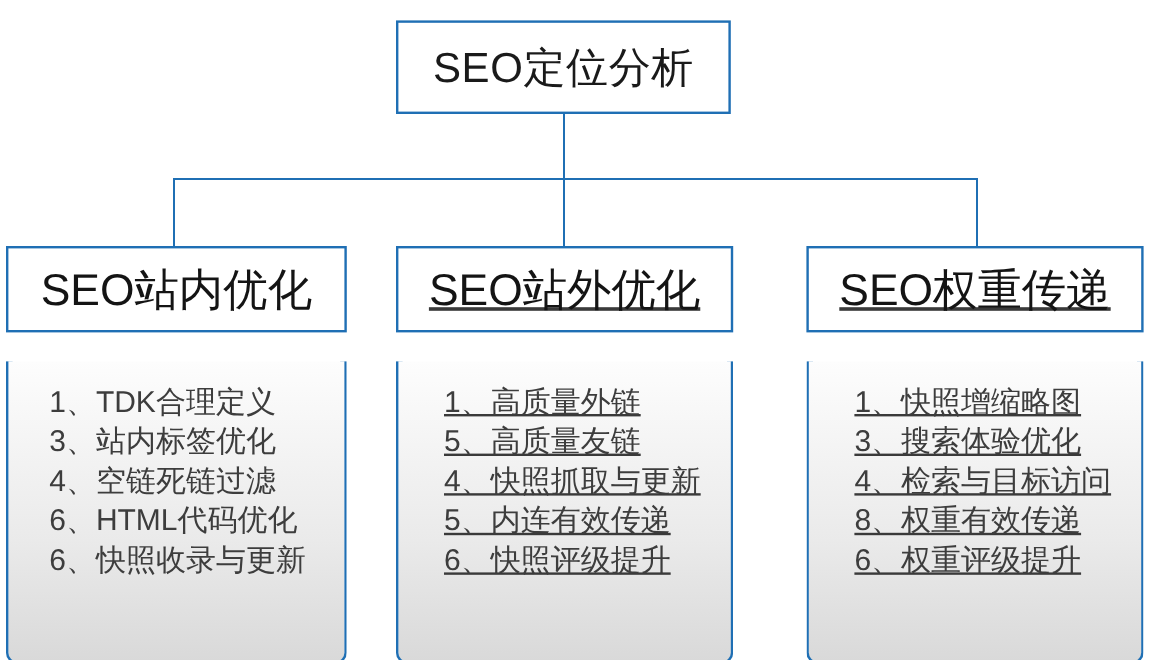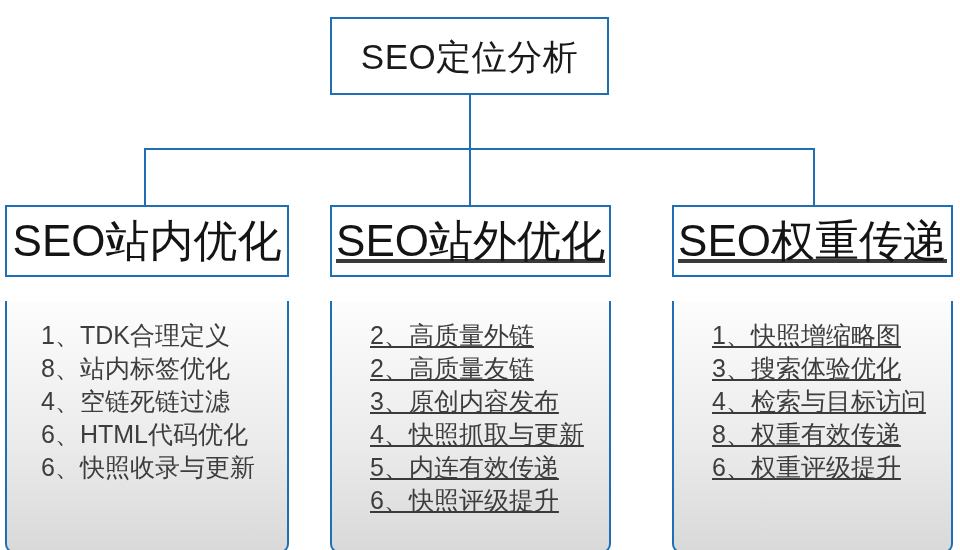--- a/index.html
+++ b/index.html
@@ -62,21 +62,21 @@
   .branch-header {
     box-sizing: border-box;
     height: 72px;
     border: 2px solid #1f6fb4;
     background: #ffffff;
     display: flex;
     align-items: center;
     justify-content: center;
   }
   .branch-header-text {
-    font-size: 44px;
+    font-size: 37px;
     line-height: 1;
     color: #141414;
     white-space: nowrap;
   }
   .branch-body {
     box-sizing: border-box;
     border: 2px solid #1f6fb4;
     border-top: none;
     border-bottom-left-radius: 9px;
     border-bottom-right-radius: 9px;
@@ -129,37 +129,36 @@
     <span class="root-title">SEO定位分析</span>
   </div>
 
   <div class="branch" id="branch-0">
     <div class="branch-header">
       <span class="branch-header-text">SEO站内优化</span>
     </div>
     <div class="branch-body">
       <ul class="branch-list">
         <li class="branch-list-item">1、TDK合理定义</li>
-        <li class="branch-list-item">8、站内标签优化</li>
+        <li class="branch-list-item">3、站内标签优化</li>
         <li class="branch-list-item">4、空链死链过滤</li>
         <li class="branch-list-item">6、HTML代码优化</li>
         <li class="branch-list-item">6、快照收录与更新</li>
       </ul>
     </div>
   </div>
 
   <div class="branch" id="branch-1">
     <div class="branch-header">
       <span class="branch-header-text">SEO站外优化</span>
     </div>
     <div class="branch-body">
       <ul class="branch-list">
-        <li class="branch-list-item">2、高质量外链</li>
-        <li class="branch-list-item">2、高质量友链</li>
-        <li class="branch-list-item">3、原创内容发布</li>
+        <li class="branch-list-item">1、高质量外链</li>
+        <li class="branch-list-item">5、高质量友链</li>
         <li class="branch-list-item">4、快照抓取与更新</li>
         <li class="branch-list-item">5、内连有效传递</li>
         <li class="branch-list-item">6、快照评级提升</li>
       </ul>
     </div>
   </div>
 
   <div class="branch" id="branch-2">
     <div class="branch-header">
       <span class="branch-header-text">SEO权重传递</span>

